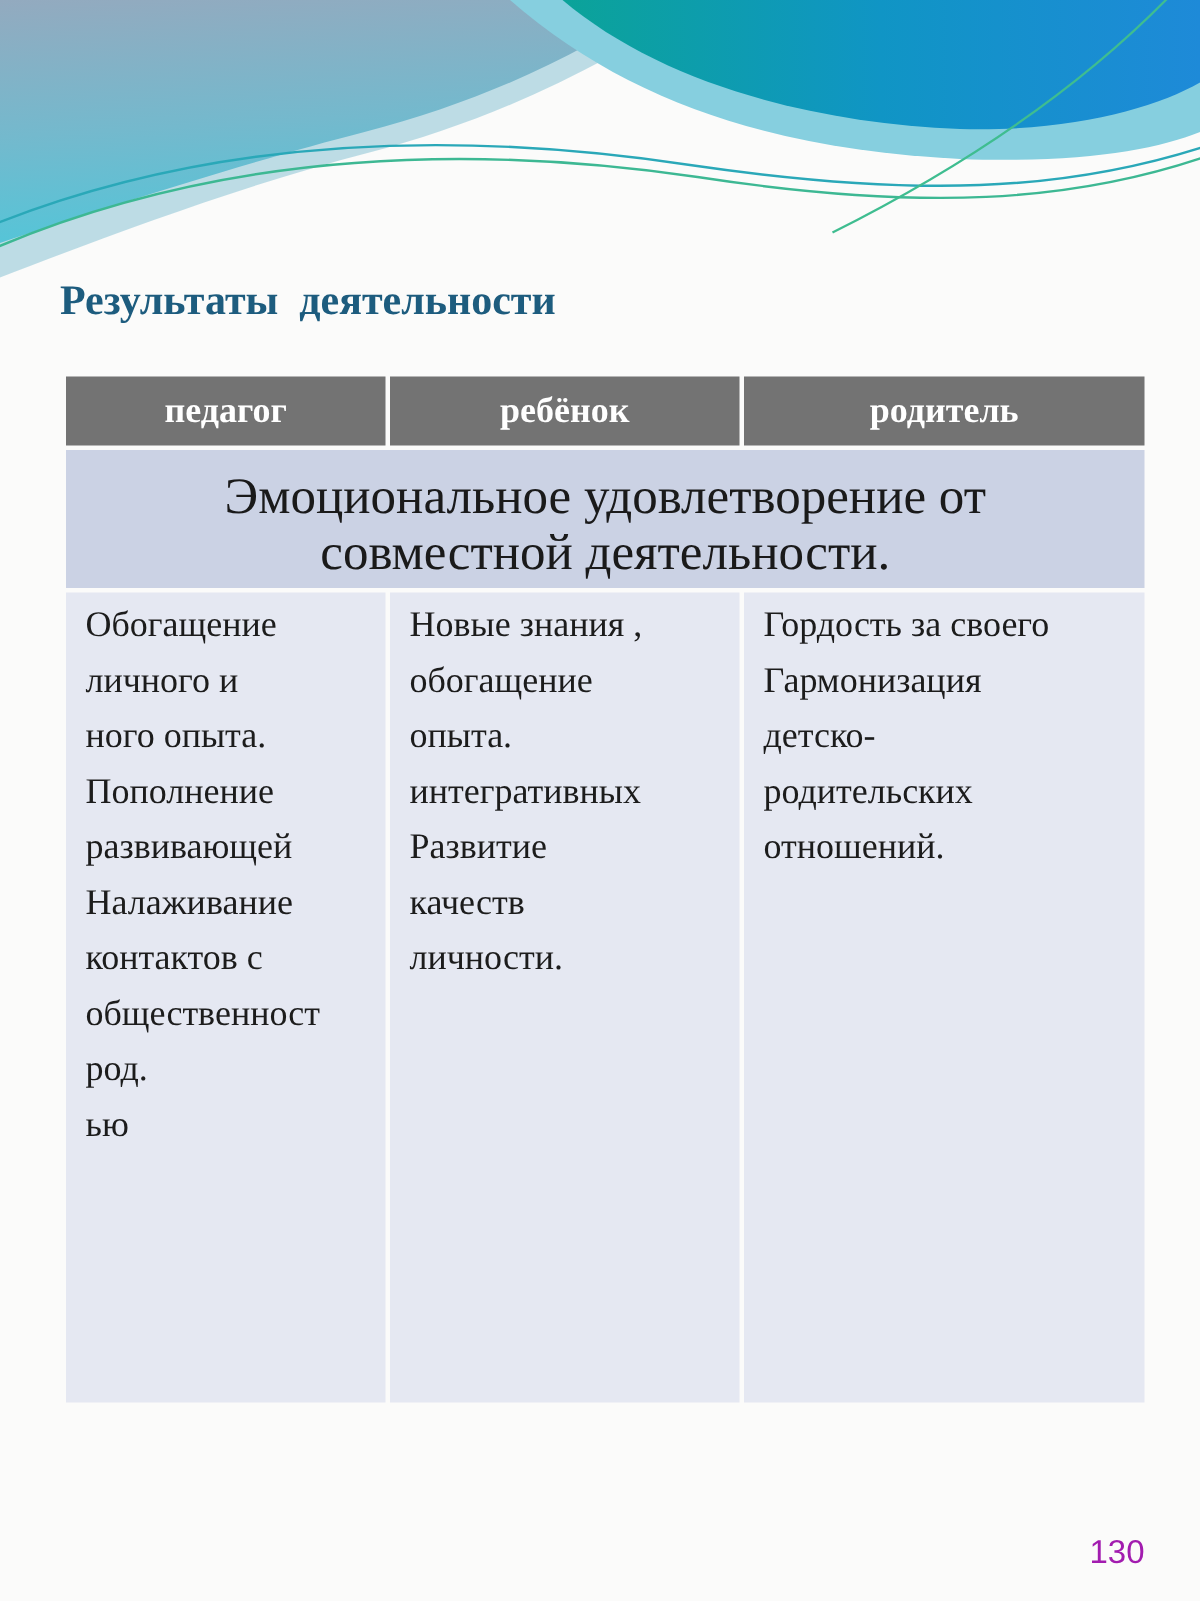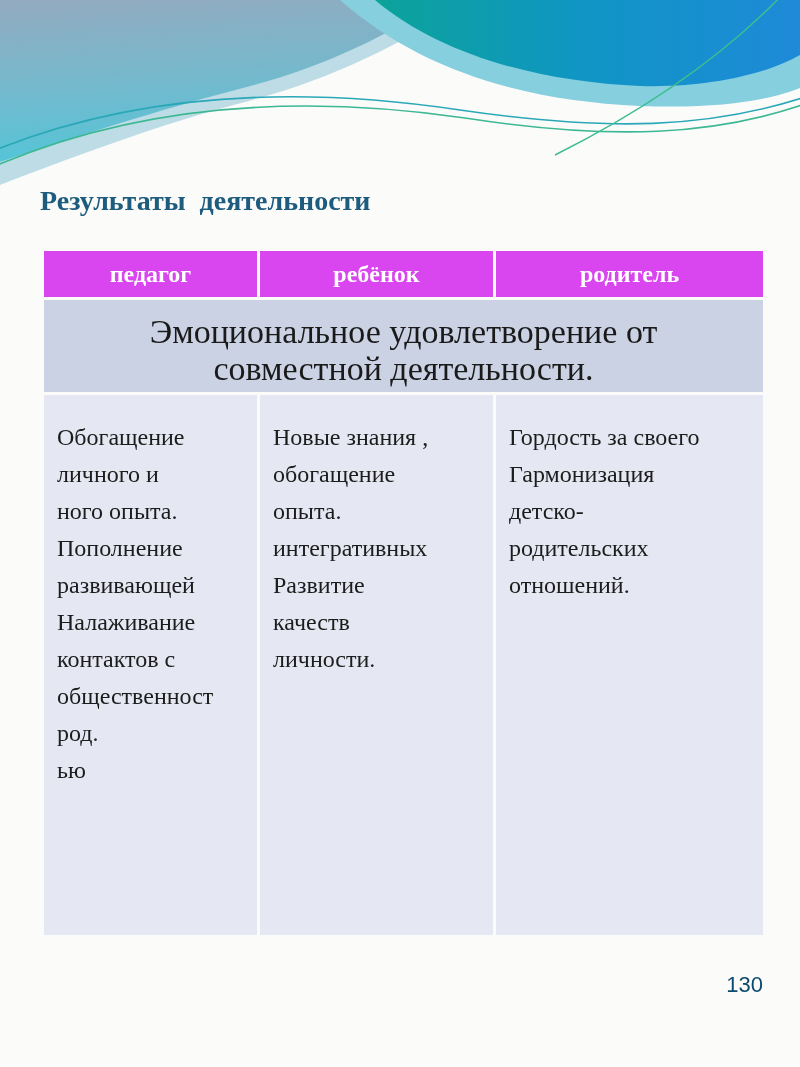--- a/index.html
+++ b/index.html
@@ -28,21 +28,21 @@
   }
   .slide-title .line2{ padding-left:190px; }
   .results-table{
     position:absolute;left:44px;top:251px;width:719px;
     display:grid;
     grid-template-columns:213px 233px 267px;
     grid-template-rows:46px 92px 540px;
     gap:3px;
   }
   .th-cell{
-    background:#d946ef;
+    background:#737373;
     color:#ffffff;
     font-weight:bold;
     font-size:24px;
     display:flex;align-items:center;justify-content:center;
   }
   .merged-cell{
     grid-column:1 / -1;
     background:#cbd2e4;
     color:#1a1a1a;
     font-size:34px;
@@ -51,29 +51,29 @@
     padding-top:13px;
   }
   .merged-cell .merged-text{
     max-width:600px;margin:0 auto;
   }
   .body-cell{
     background:#e5e8f2;
     color:#1c1c1c;
     font-size:24px;
     line-height:37px;
-    padding:24px 6px 0 13px;
+    padding:4px 6px 0 13px;
   }
   .cell-line{ display:block; }
   .page-number{
     position:absolute;
-    right:37px;top:972px;
+    right:37px;top:1022px;
     font-family:"Liberation Sans", sans-serif;
     font-size:22px;
-    color:#0c4a6e;
+    color:#a21caf;
   }
 </style>
 </head>
 <body>
 
 <div class="slide">
 
   <svg class="header-art" viewBox="0 0 800 270" xmlns="http://www.w3.org/2000/svg" aria-hidden="true">
     <defs>
       <linearGradient id="lgLeft" x1="0" y1="0" x2="0.15" y2="1">

